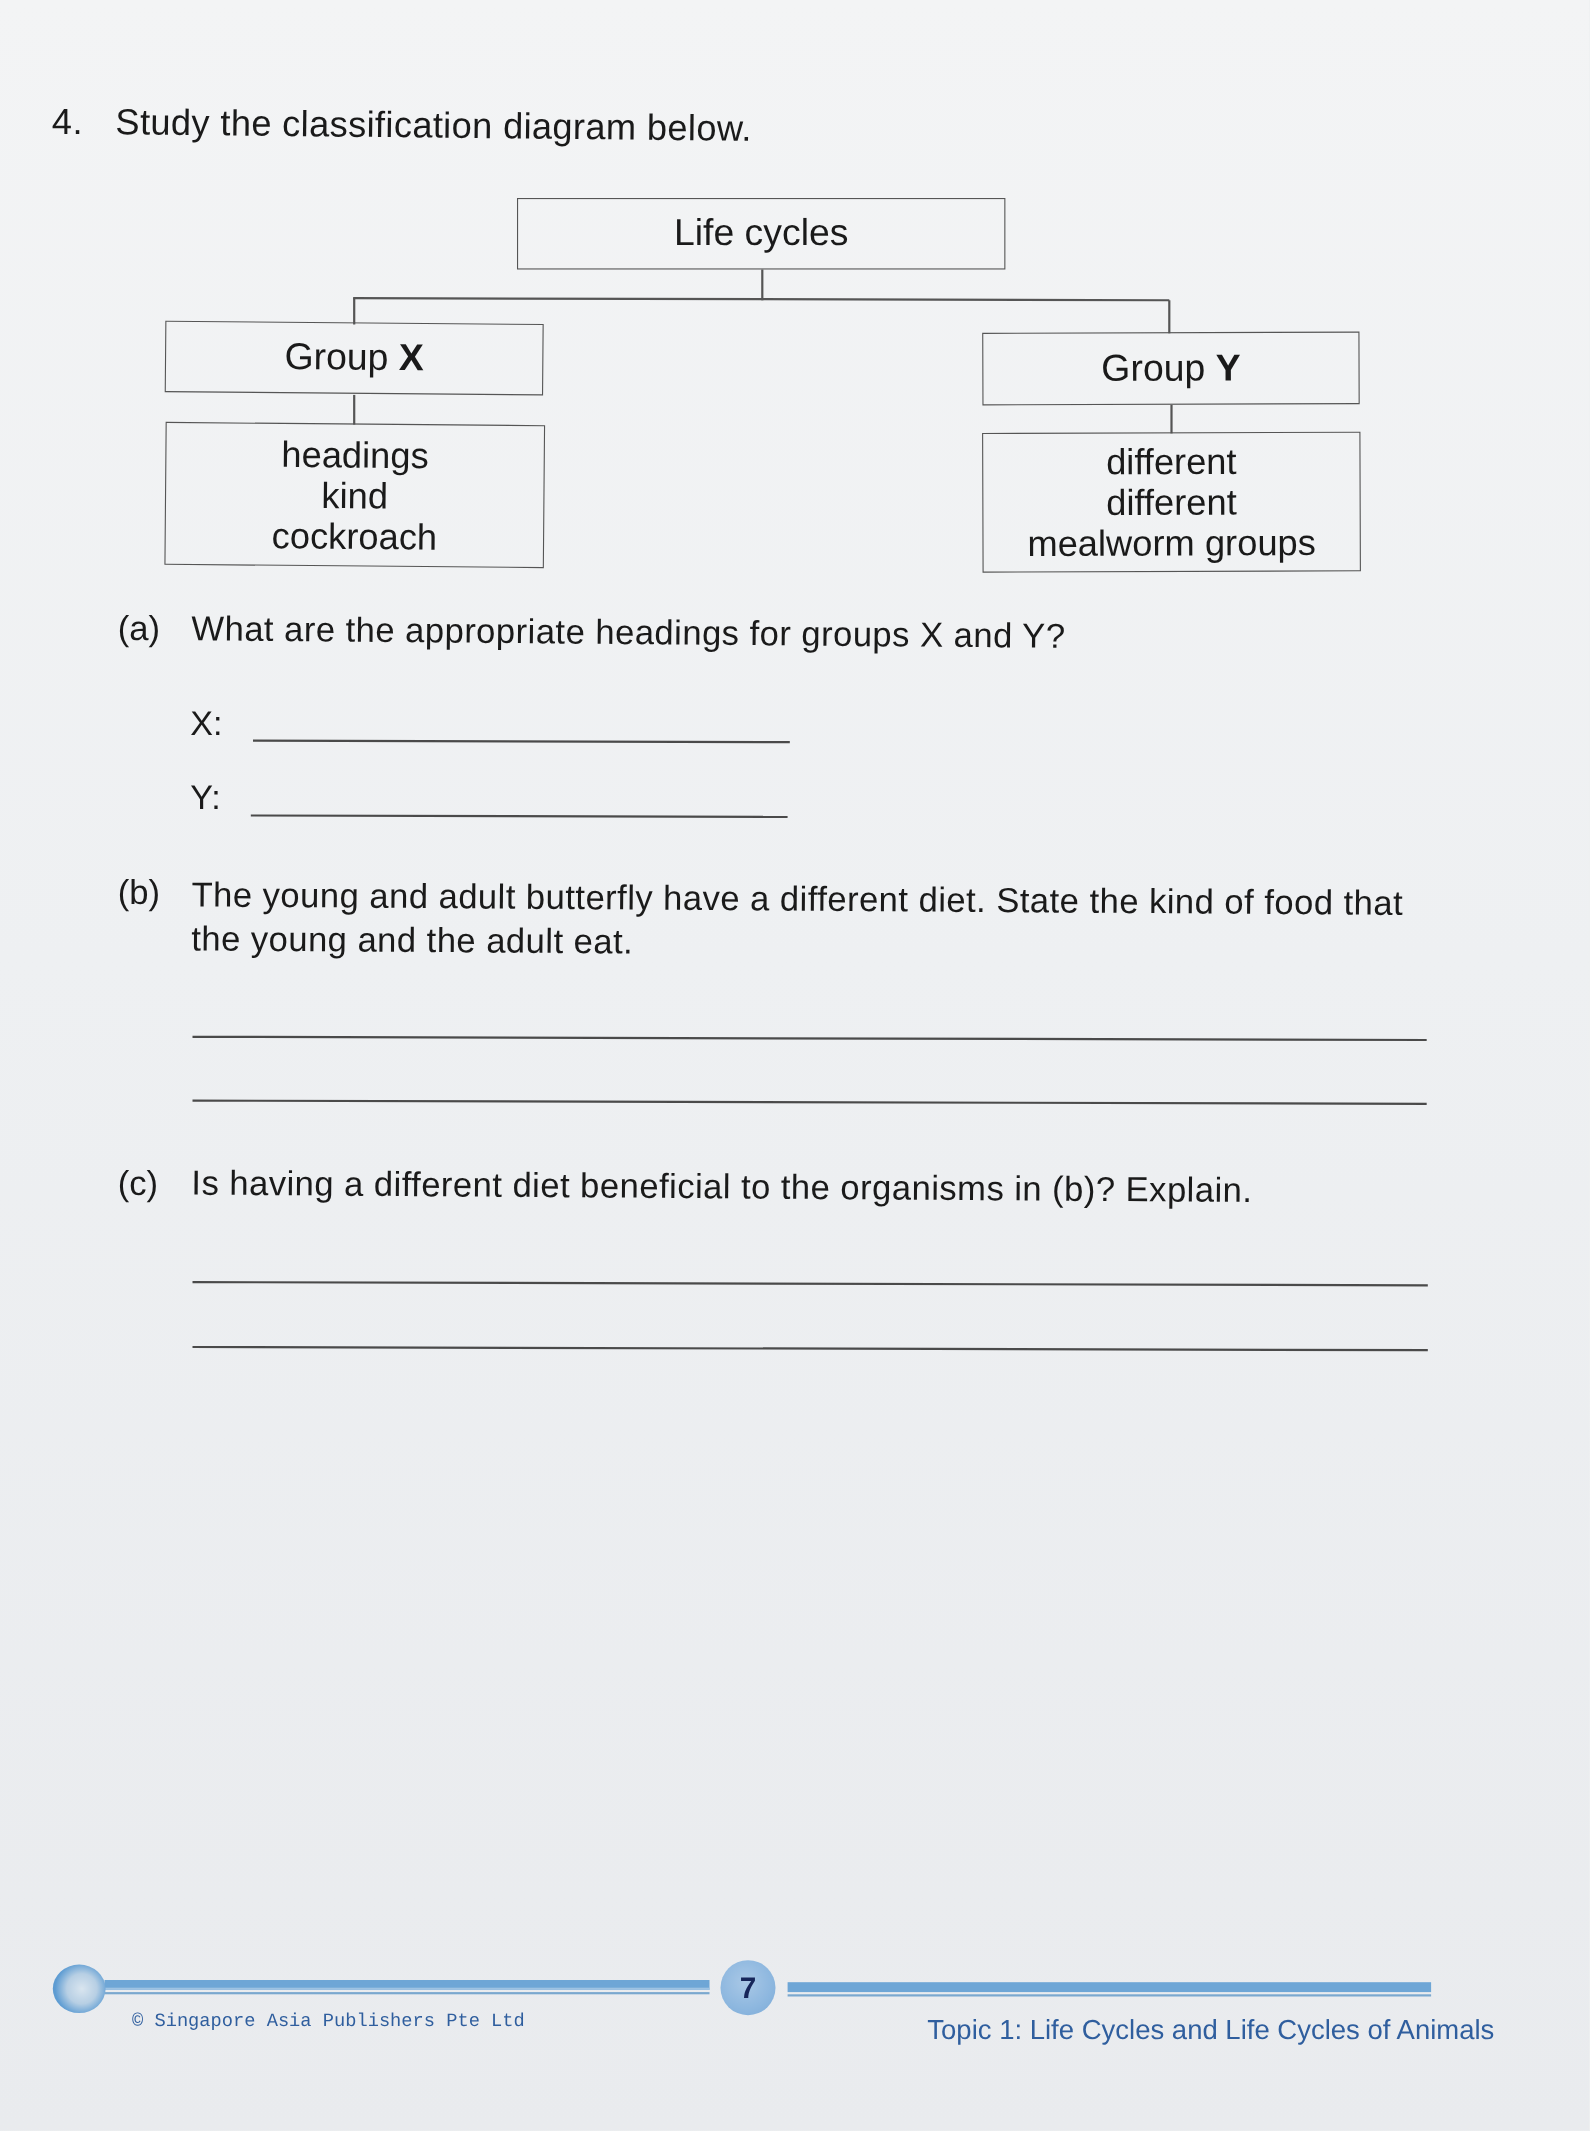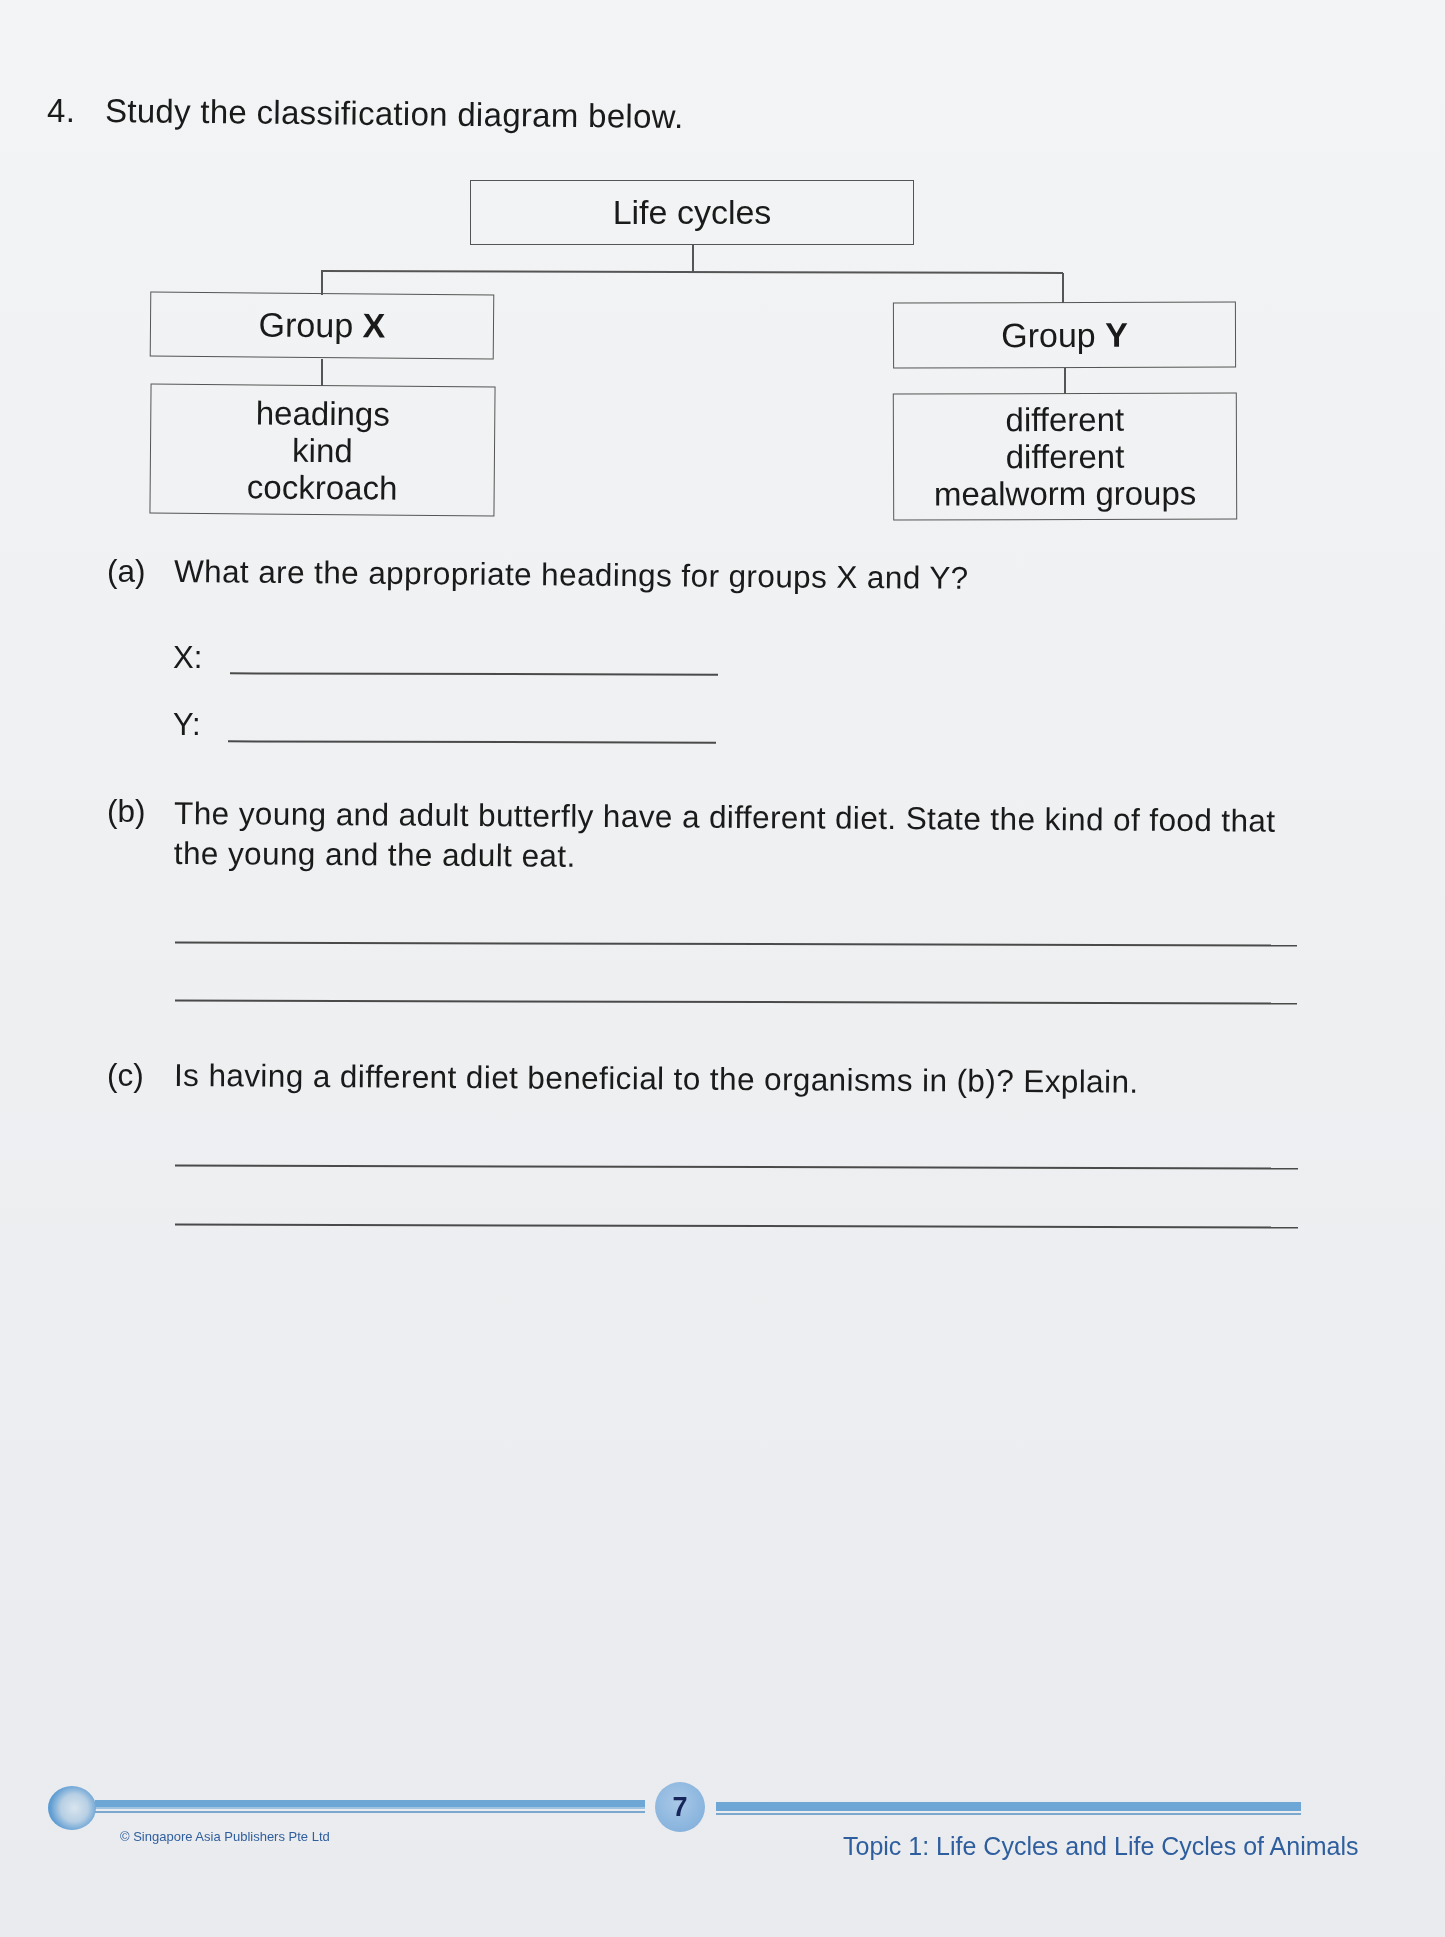--- a/index.html
+++ b/index.html
@@ -61,21 +61,21 @@
     .footer-logo {
       left: 48px; top: 1786px; width: 48px; height: 44px; border-radius: 50%;
       background: radial-gradient(circle at 55% 50%, #d9e5ef 0%, #b7cfe4 40%, #5f9dd3 70%, #4f8fc8 100%);
     }
     .page-badge {
       left: 655px; top: 1782px; width: 50px; height: 50px; border-radius: 50%;
       background: radial-gradient(circle at 45% 40%, #a9c8e6 0%, #8db7df 60%, #7aa9d6 100%);
       display: flex; align-items: center; justify-content: center;
       font-size: 27px; font-weight: bold; color: #17265a;
     }
-    .copyright { left: 120px; top: 1829px; font-size: 13px; color: #2f5e9e; }
+    .copyright { left: 120px; top: 1829px; font-size: 17px; color: #2f5e9e; font-family: Liberation Mono, monospace; }
     .topic { left: 843px; top: 1832px; font-size: 25px; color: #2f5e9e; }
   </style>
 </head>
 <body>
 
 <div class="page">
 
   <span class="abs q-num">4.</span>
   <span class="abs q-text">Study the classification diagram below.</span>
 

